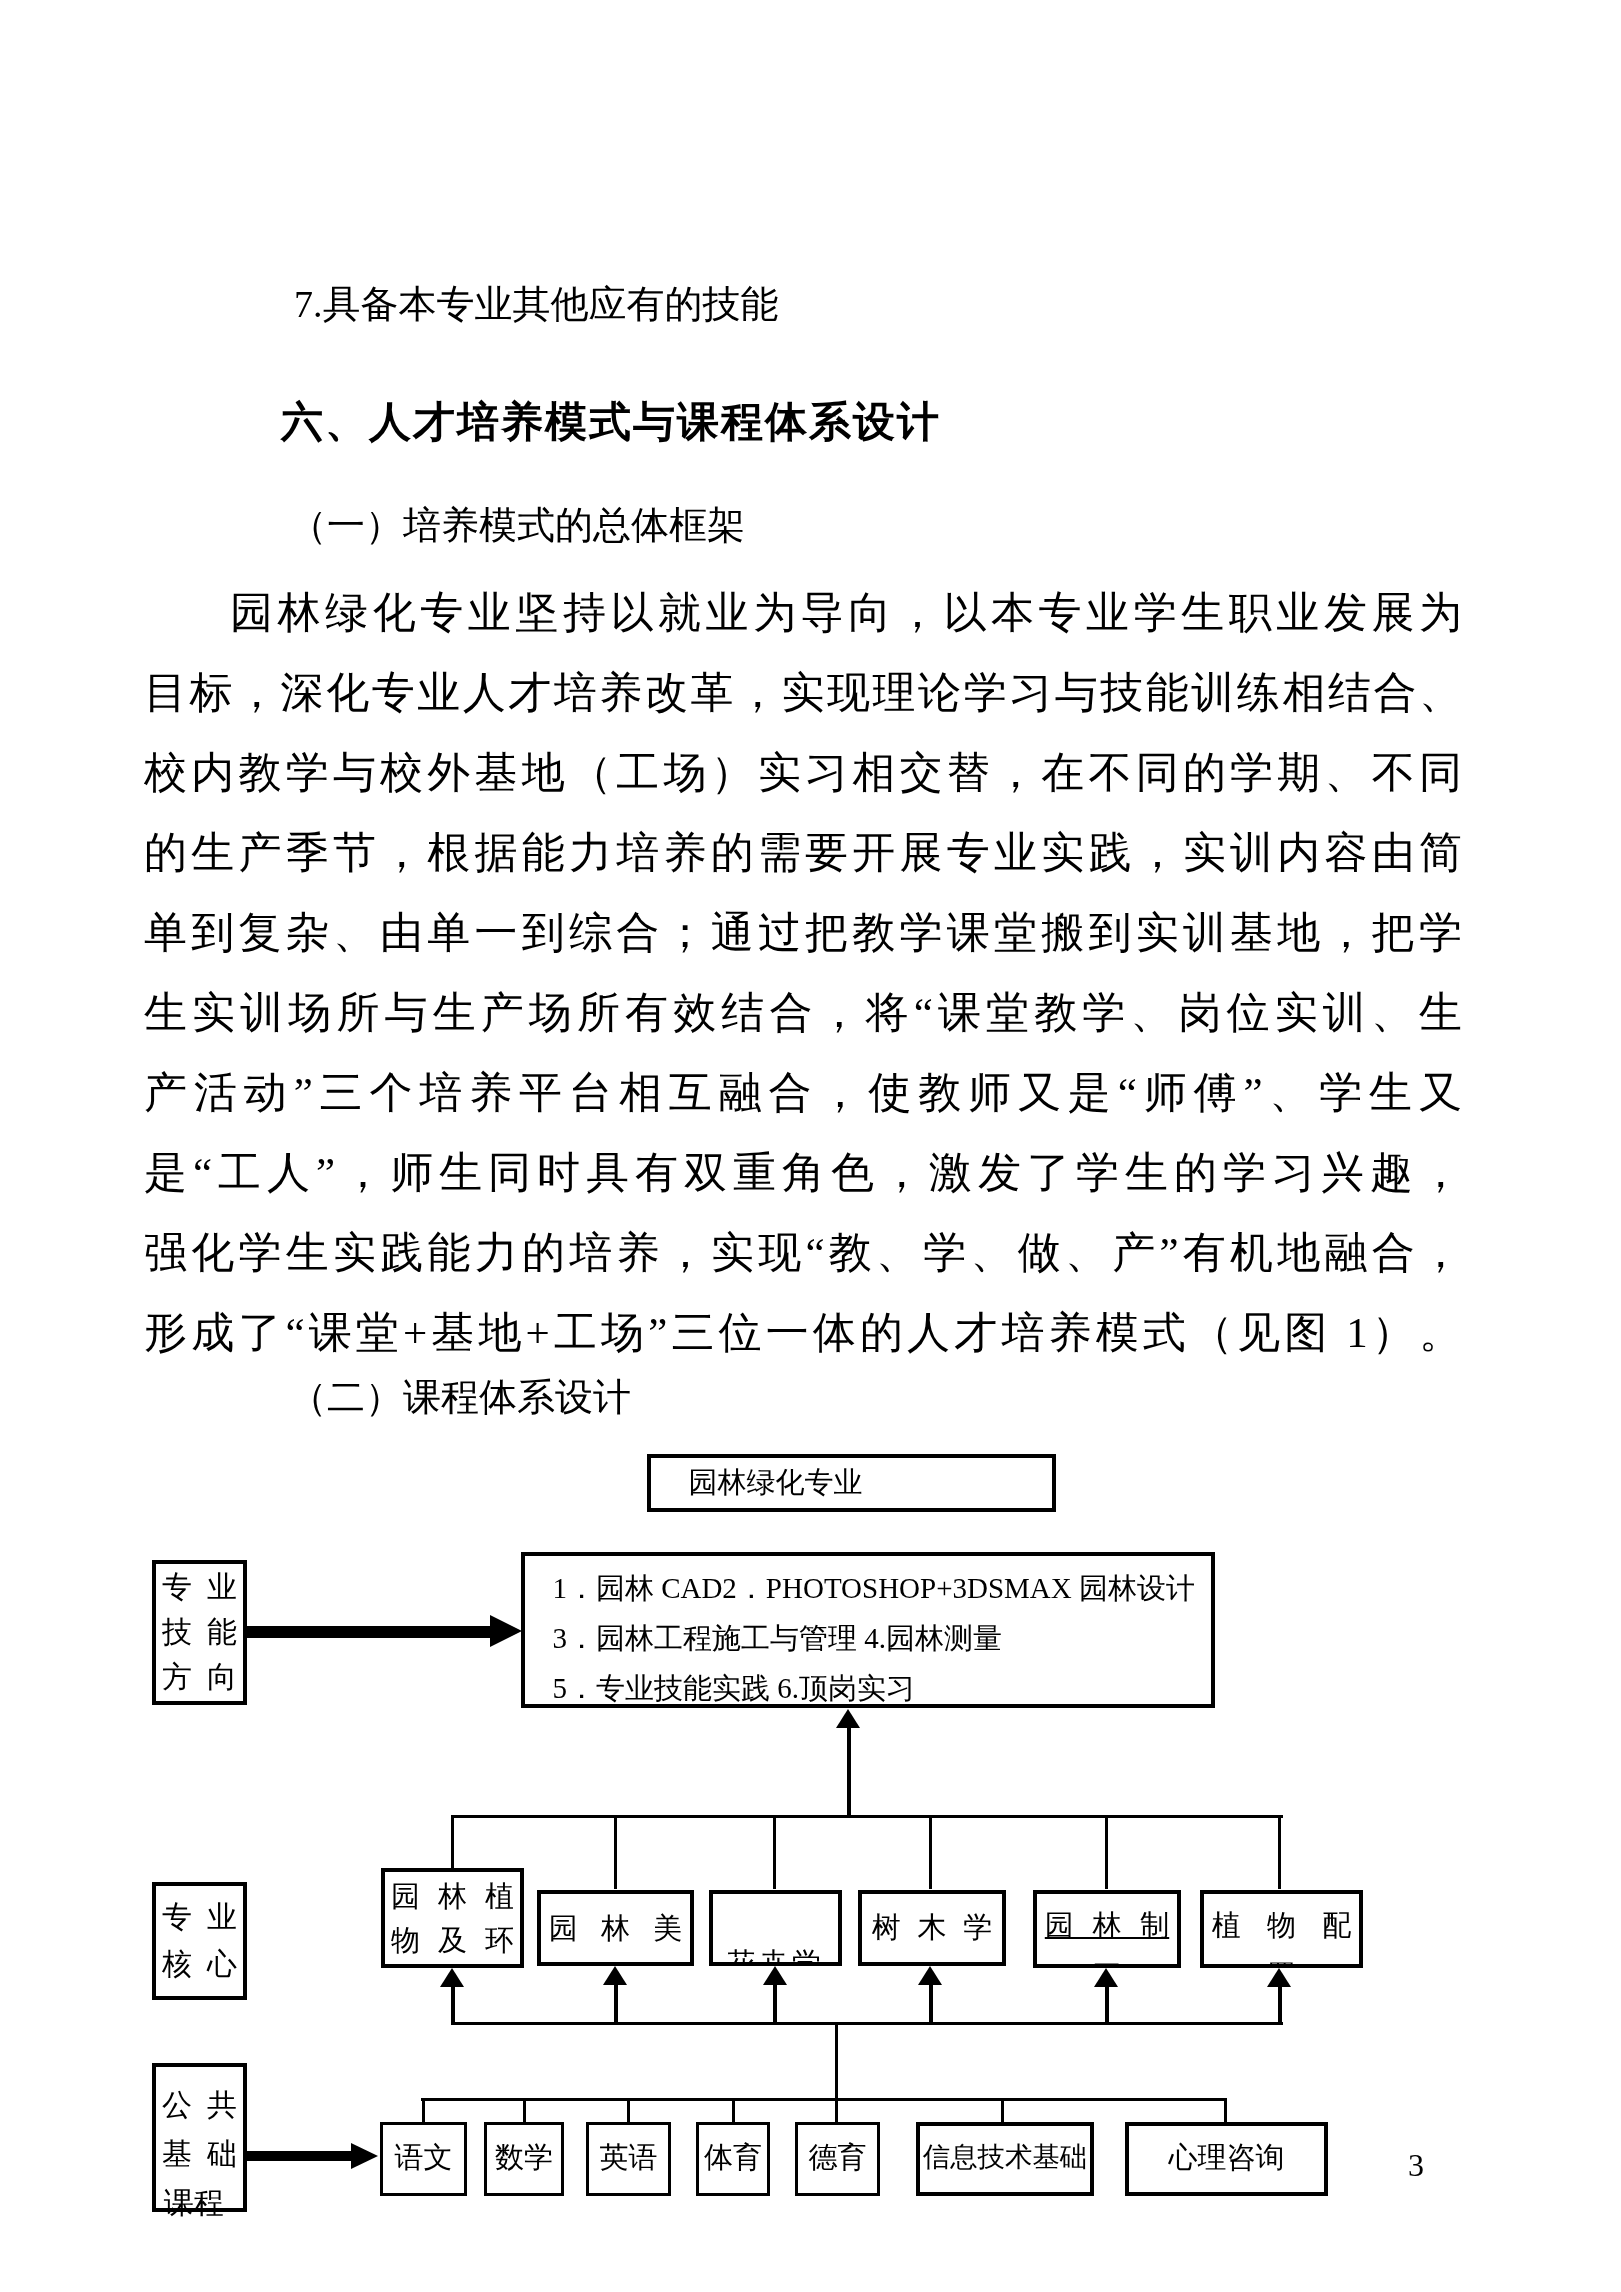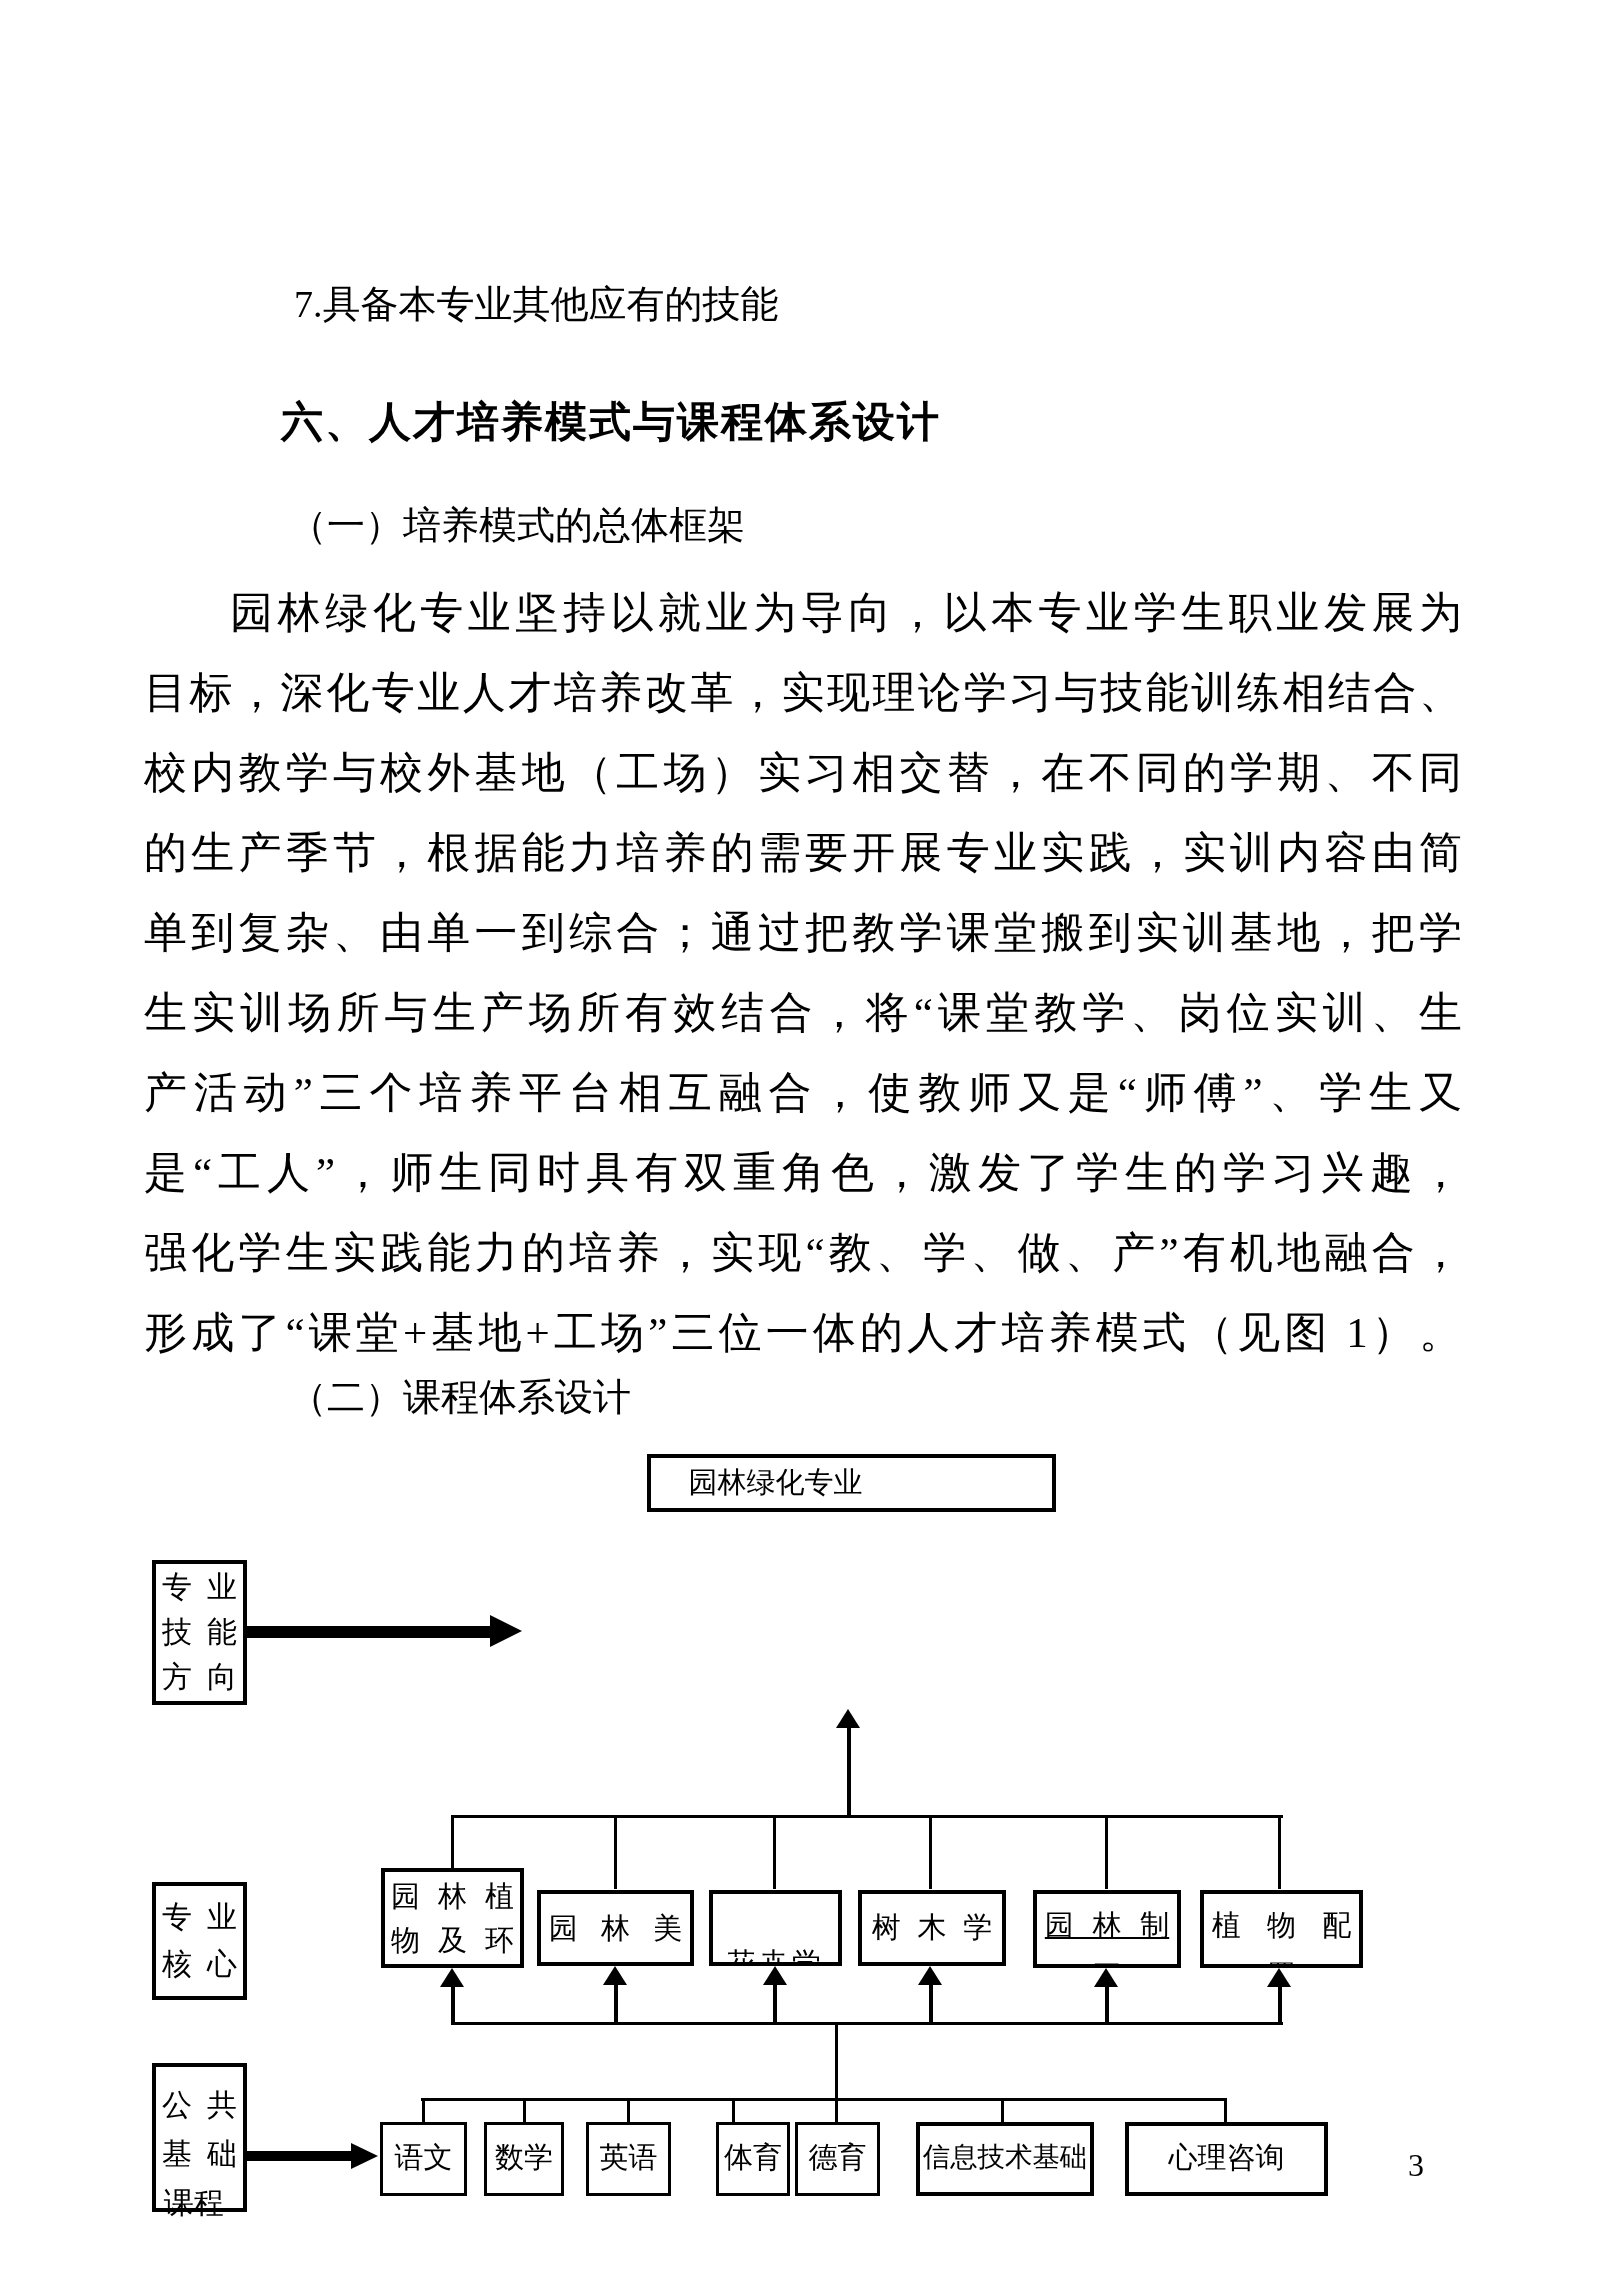--- a/index.html
+++ b/index.html
@@ -66,20 +66,27 @@
 
   <div class="box lbl" style="left:152px;top:1560px;width:95px;height:145px;">
     <div class="jl" style="line-height:45px;margin-top:0;">专业</div>
     <div class="jl" style="line-height:45px;">技能</div>
     <div class="jl" style="line-height:45px;">方向</div>
   </div>
 
   <div class="hline" style="left:247px;top:1626px;width:243px;height:11.8px;"></div>
   <div class="tri-right-big" style="left:490px;top:1615px;"></div>
 
+  <div class="box" style="left:521px;top:1552px;width:694px;height:156px;">
+    <div class="dtext" style="padding:6.9px 0 0 27.4px;line-height:50px;white-space:nowrap;">
+      <div>1．园林 CAD2．PHOTOSHOP+3DSMAX 园林设计</div>
+      <div>3．园林工程施工与管理 4.园林测量</div>
+      <div>5．专业技能实践 6.顶岗实习</div>
+    </div>
+  </div>
 
   <div class="tri-up" style="left:836px;top:1709px;"></div>
   <div class="vline" style="left:847px;top:1727px;width:3.9px;height:90px;"></div>
 
   <div class="hline" style="left:451px;top:1815px;width:832px;height:2.9px;"></div>
   <div class="vline" style="left:451px;top:1815px;width:2.9px;height:53px;"></div>
   <div class="vline" style="left:614px;top:1815px;width:2.9px;height:74px;"></div>
   <div class="vline" style="left:773px;top:1815px;width:2.9px;height:74px;"></div>
   <div class="vline" style="left:929px;top:1815px;width:2.9px;height:74px;"></div>
   <div class="vline" style="left:1105px;top:1815px;width:2.9px;height:74px;"></div>
@@ -143,21 +150,21 @@
     <div class="jl" style="line-height:49px;">基础</div>
     <div style="line-height:49px;padding-left:7.8px;">课程</div>
   </div>
 
   <div class="hline" style="left:247px;top:2151px;width:104px;height:9.8px;"></div>
   <div class="tri-right-sm" style="left:351px;top:2143px;"></div>
 
   <div class="box thin dtext" style="left:380px;top:2122px;width:87px;height:74px;text-align:center;line-height:65px;">语文</div>
   <div class="box thin dtext" style="left:484px;top:2122px;width:80px;height:74px;text-align:center;line-height:65px;">数学</div>
   <div class="box thin dtext" style="left:586px;top:2122px;width:85px;height:74px;text-align:center;line-height:65px;">英语</div>
-  <div class="box thin dtext" style="left:696px;top:2122px;width:74px;height:74px;text-align:center;line-height:65px;margin-left:20px;">体育</div>
+  <div class="box thin dtext" style="left:696px;top:2122px;width:74px;height:74px;text-align:center;line-height:65px;">体育</div>
   <div class="box thin dtext" style="left:795px;top:2122px;width:85px;height:74px;text-align:center;line-height:65px;">德育</div>
   <div class="box dtext" style="left:916px;top:2122px;width:178px;height:74px;text-align:center;line-height:63px;font-size:27.4px;">信息技术基础</div>
   <div class="box dtext" style="left:1125px;top:2122px;width:203px;height:74px;text-align:center;line-height:63px;">心理咨询</div>
 
   <div class="pageno">3</div>
 
 </div>
 
 
 </body></html>

